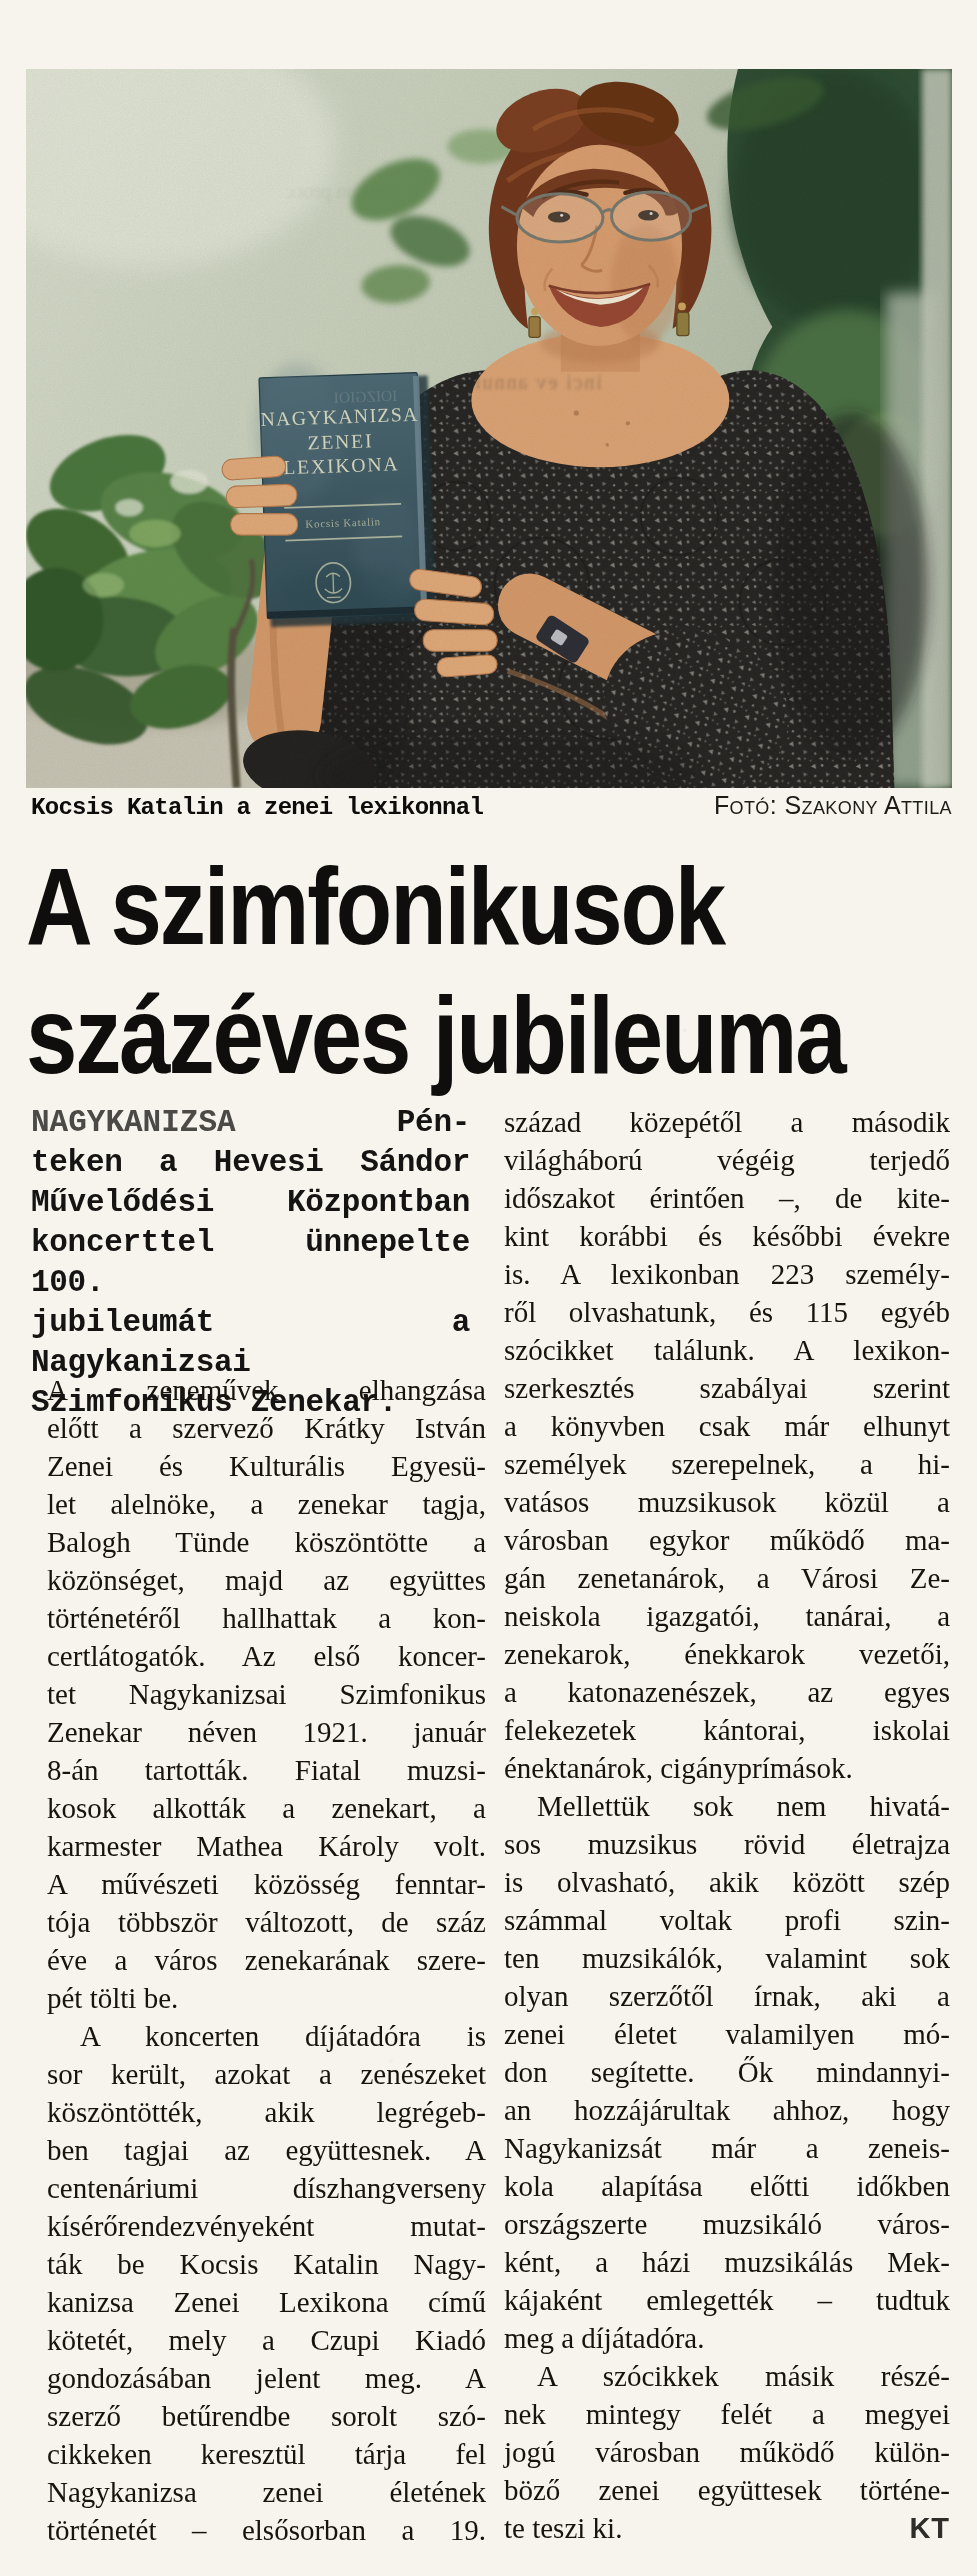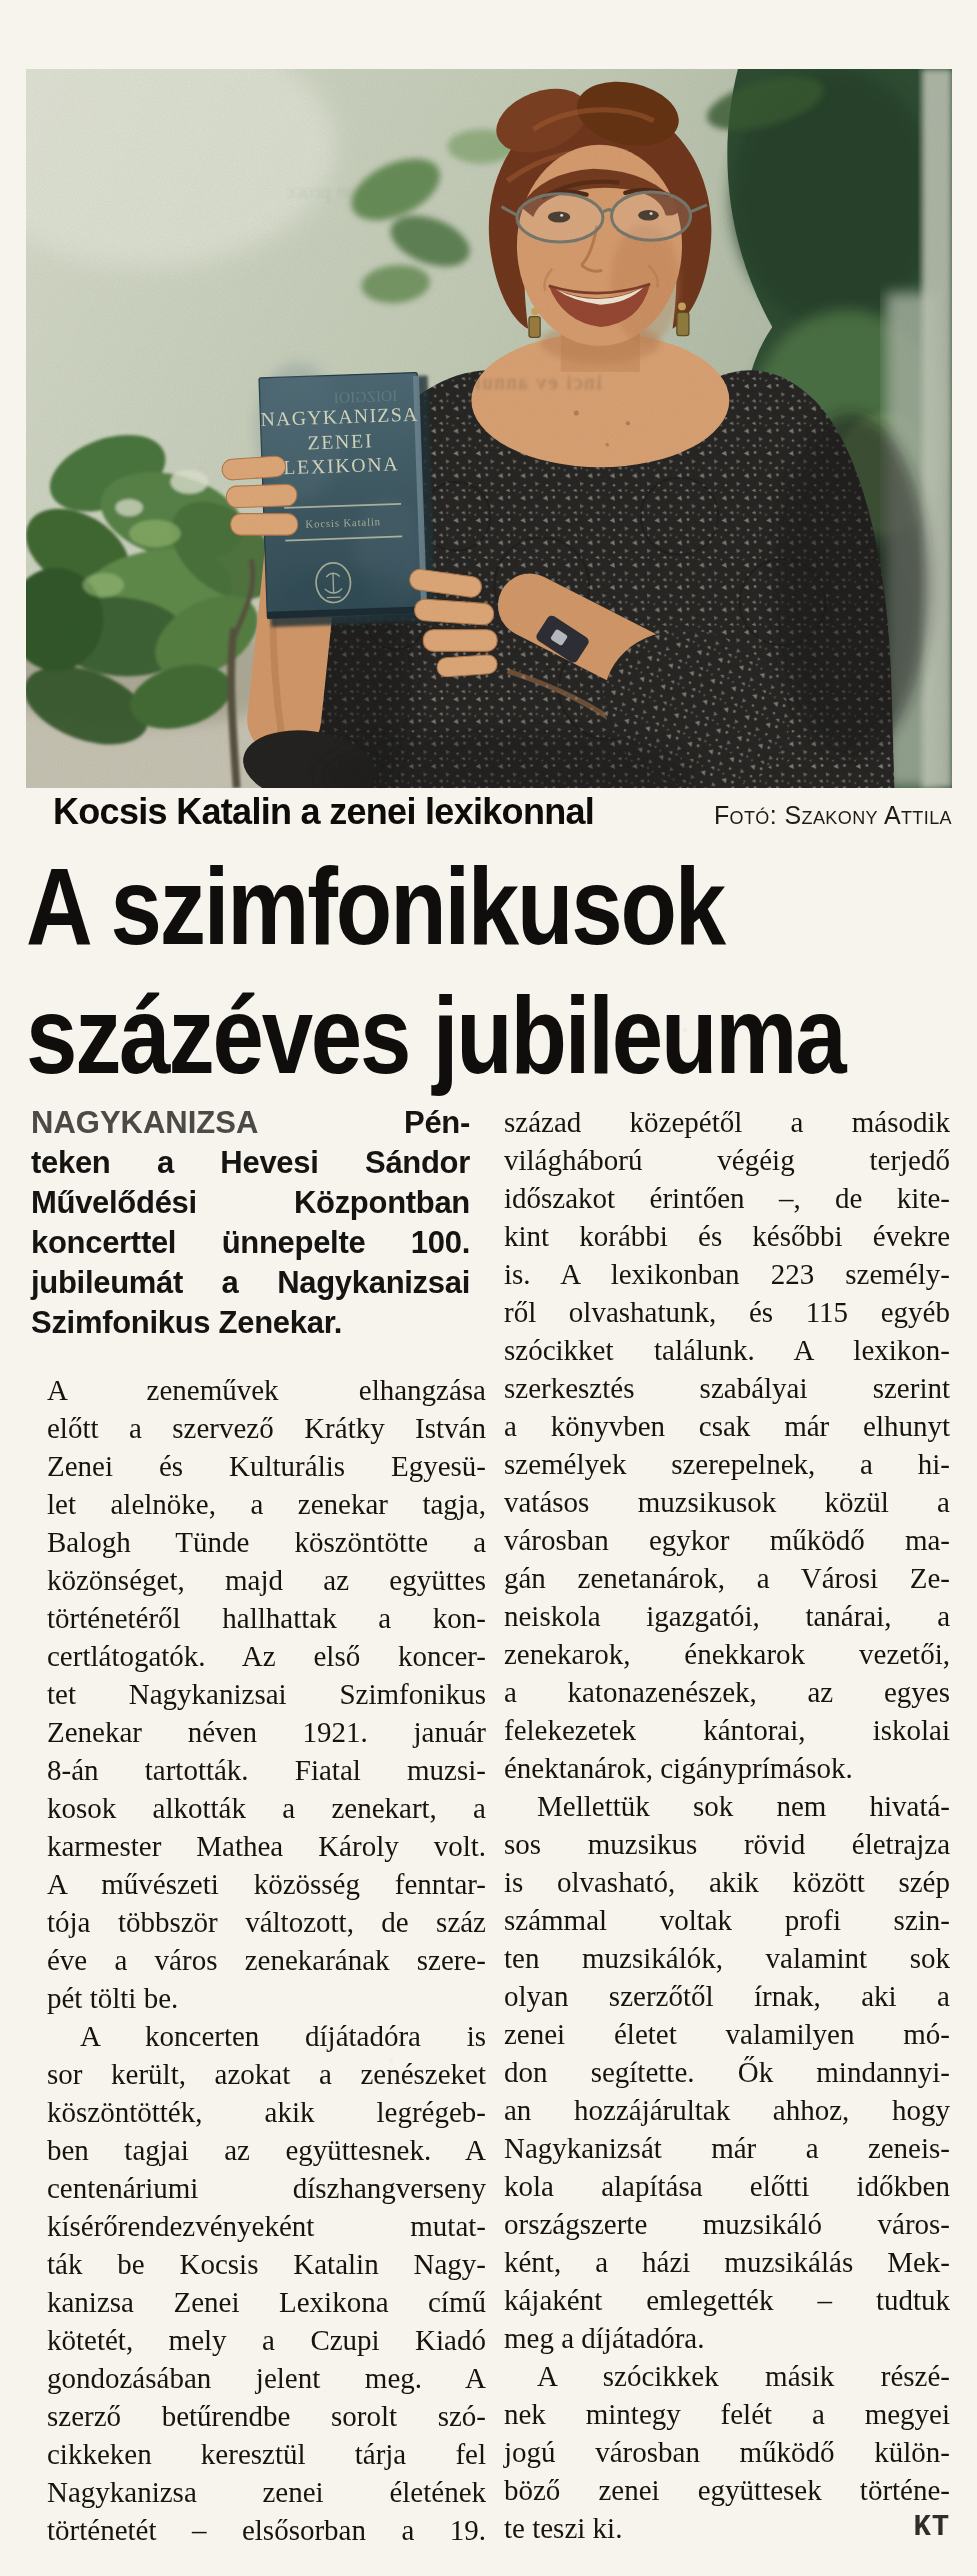--- a/index.html
+++ b/index.html
@@ -18,51 +18,51 @@
   .photo{
     position:absolute; left:26px; top:69px; width:926px; height:719px;
     background:#c7cebc; overflow:hidden;
   }
   .photo svg{display:block;}
   .caption-row{
     position:absolute; left:31px; right:26px; top:791px; height:43px;
     display:flex; justify-content:space-between; align-items:baseline;
   }
   .photo-caption{
-    font-family:Liberation Sans, sans-serif; font-weight:700;
-    font-size:36px; letter-spacing:-0.7px; color:#0d0c0a; white-space:nowrap;margin-left:22px;
+    font-family:Liberation Mono, monospace; font-weight:700;
+    font-size:24px; letter-spacing:-0.7px; color:#0d0c0a; white-space:nowrap;
   }
   .photo-credit{
     font-family:"Liberation Sans", sans-serif; font-variant:small-caps;
     font-size:25px; letter-spacing:0.4px; color:#1c1b18; white-space:nowrap;
   }
   .headline{
     position:absolute; left:26px; top:841px; width:1135px;
     font-family:"Liberation Sans", sans-serif; font-weight:700;
     font-size:110px; line-height:129px; letter-spacing:-2.6px; color:#0f0e0c;
     transform:scaleX(0.84); transform-origin:0 0; white-space:nowrap;
   }
   .lead{
     position:absolute; left:31px; top:1103px; width:439px;
-    font-family:Liberation Sans, sans-serif; font-weight:700;
+    font-family:Liberation Mono, monospace; font-weight:700;
     font-size:31px; line-height:40px; letter-spacing:-0.3px; color:#151412;
   }
   .lead .dateline{ color:#4b4a47; letter-spacing:0; }
   .col{
     position:absolute; width:439px;
     font-size:29px; line-height:38px; color:#17140f;
   }
   .col-left{ left:31px; top:1371px;margin-left:16px; }
   .col-right{ left:504px; top:1103px; width:446px; }
   .jline{ text-align:justify; text-align-last:justify; }
   .jline.end{ text-align-last:left; }
   .jline.indent{ text-indent:33px; }
   .sigline{ display:flex; justify-content:space-between; align-items:flex-end; }
   .kt{
-    font-family:Liberation Mono, monospace; font-weight:700;
+    font-family:Liberation Sans, sans-serif; font-weight:700;
     font-size:29px; letter-spacing:0.9px; color:#2e2d2a;
   }
 </style>
 <title>A szimfonikusok százéves jubileuma</title></head>
 <body>
 
 <div class="page">
 
   <div class="photo">
     <svg width="926" height="719" viewBox="0 0 1077 836">

